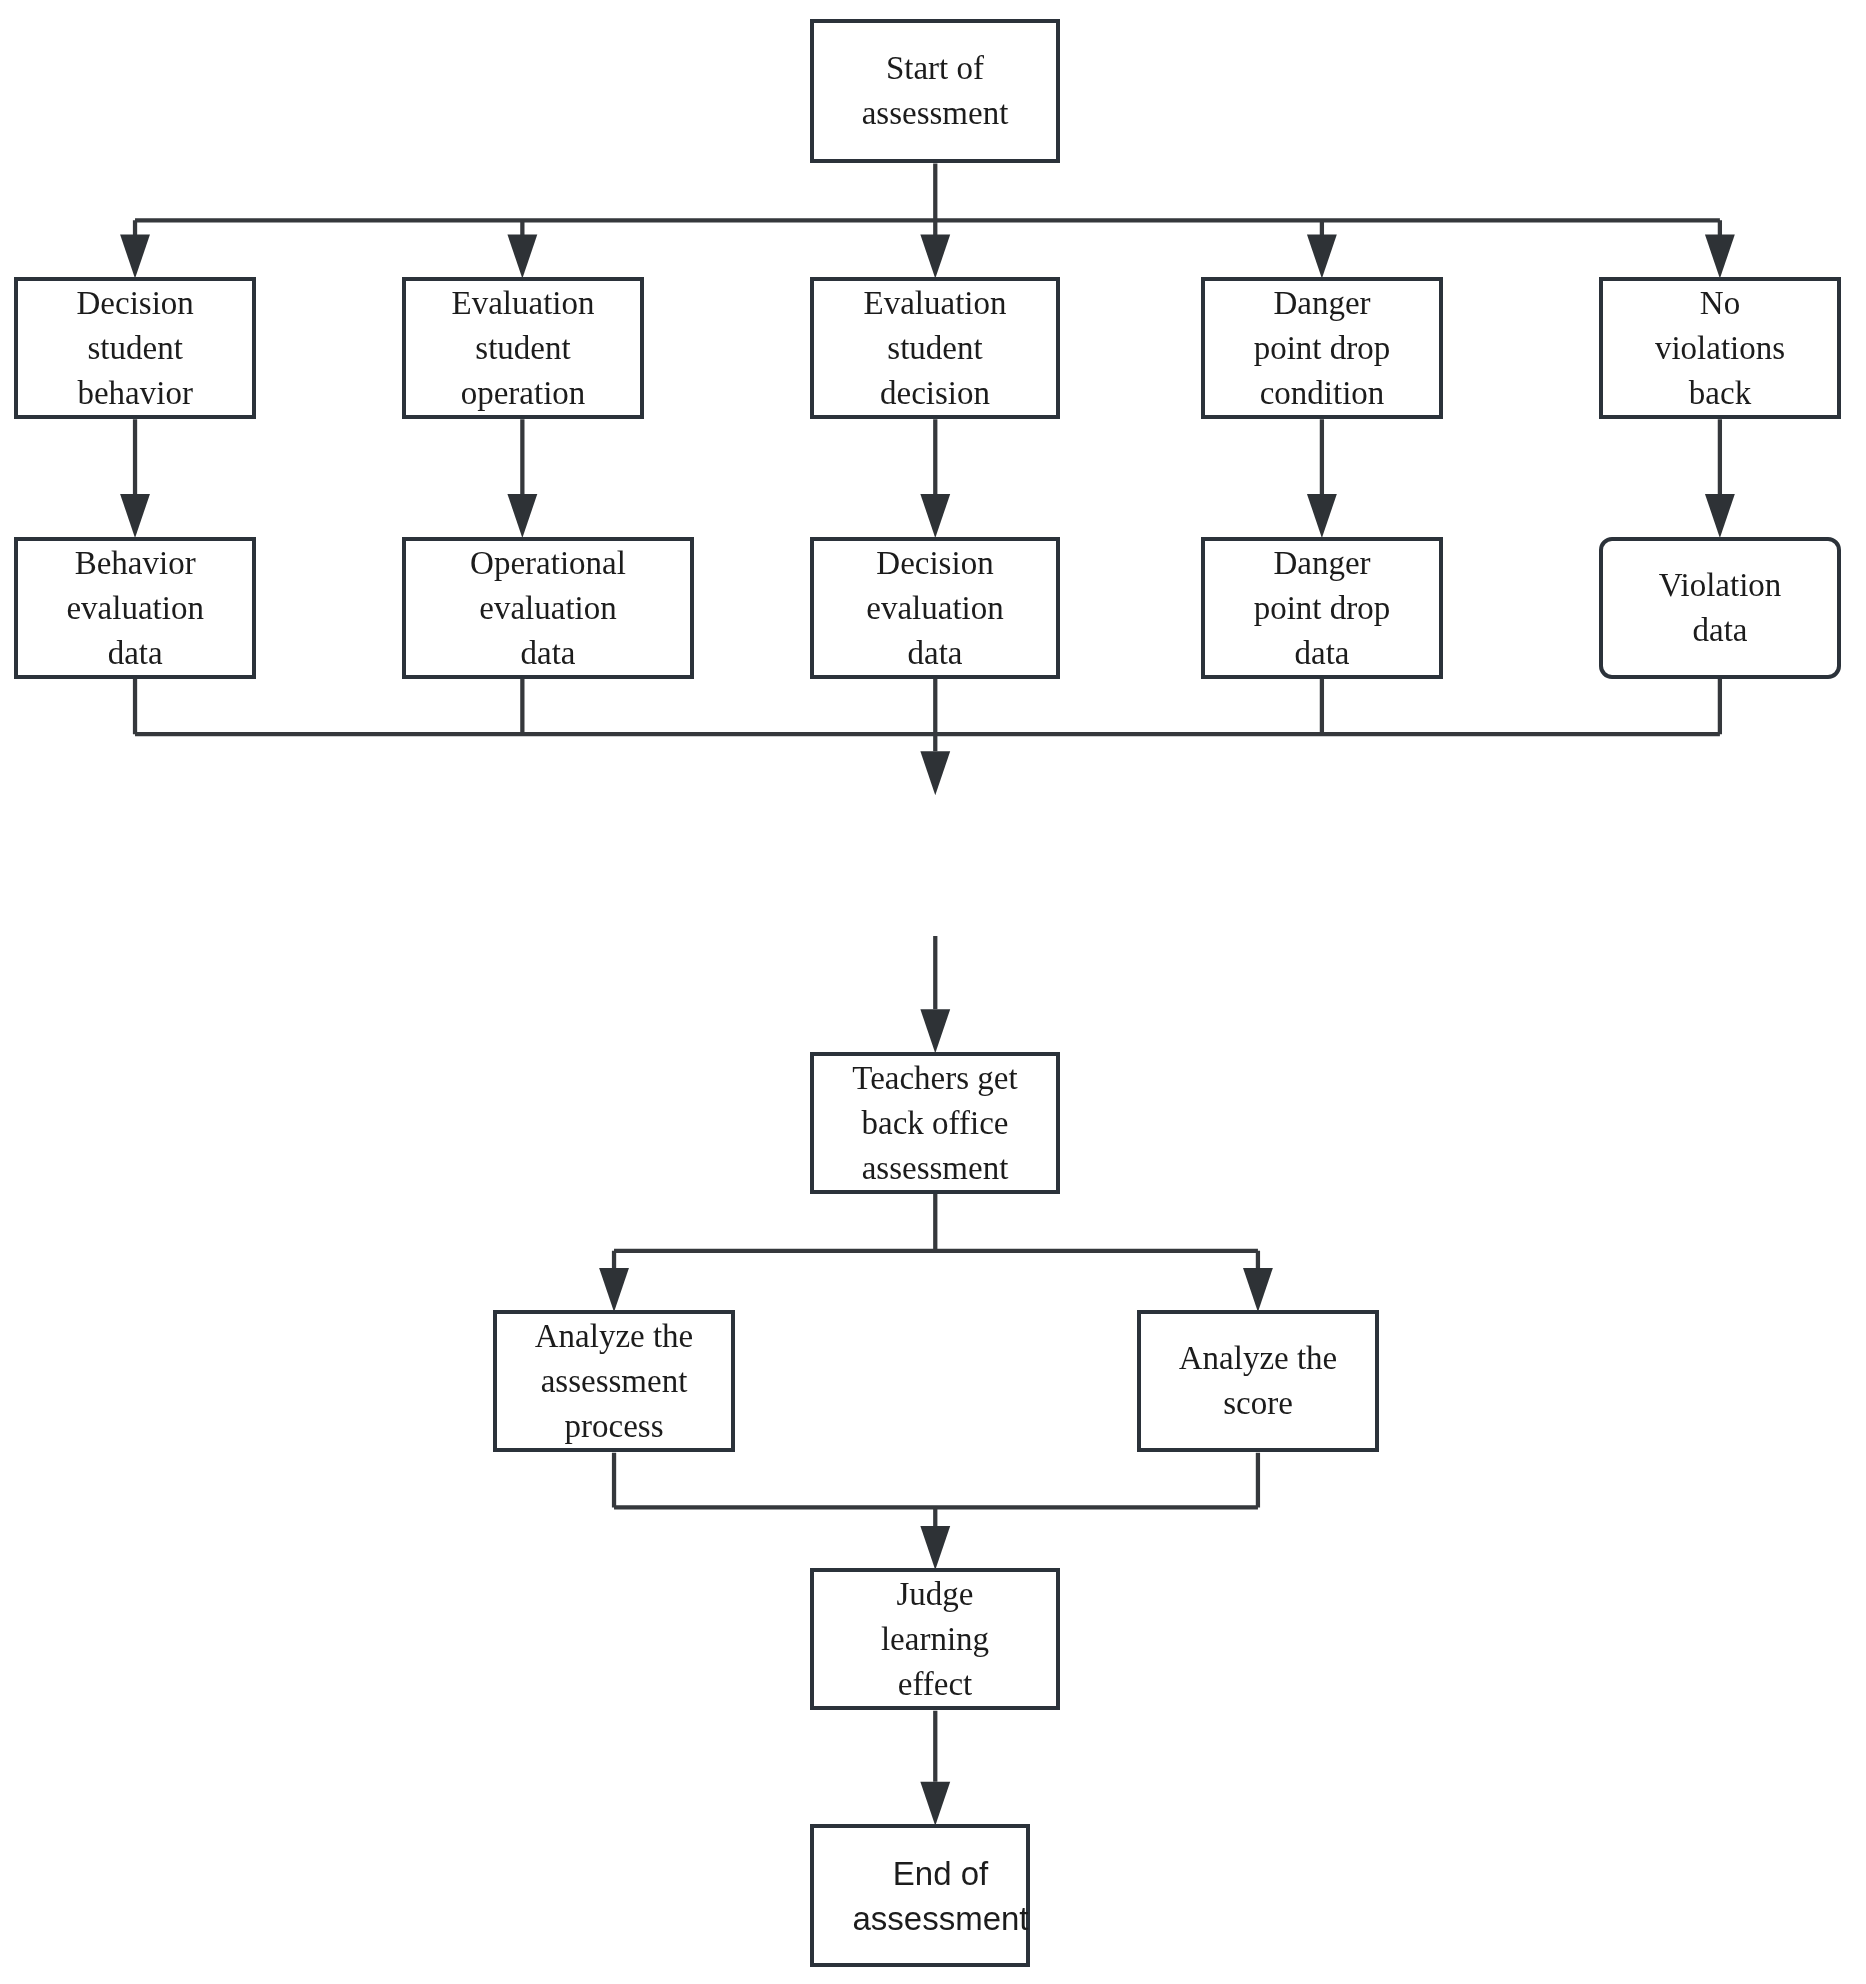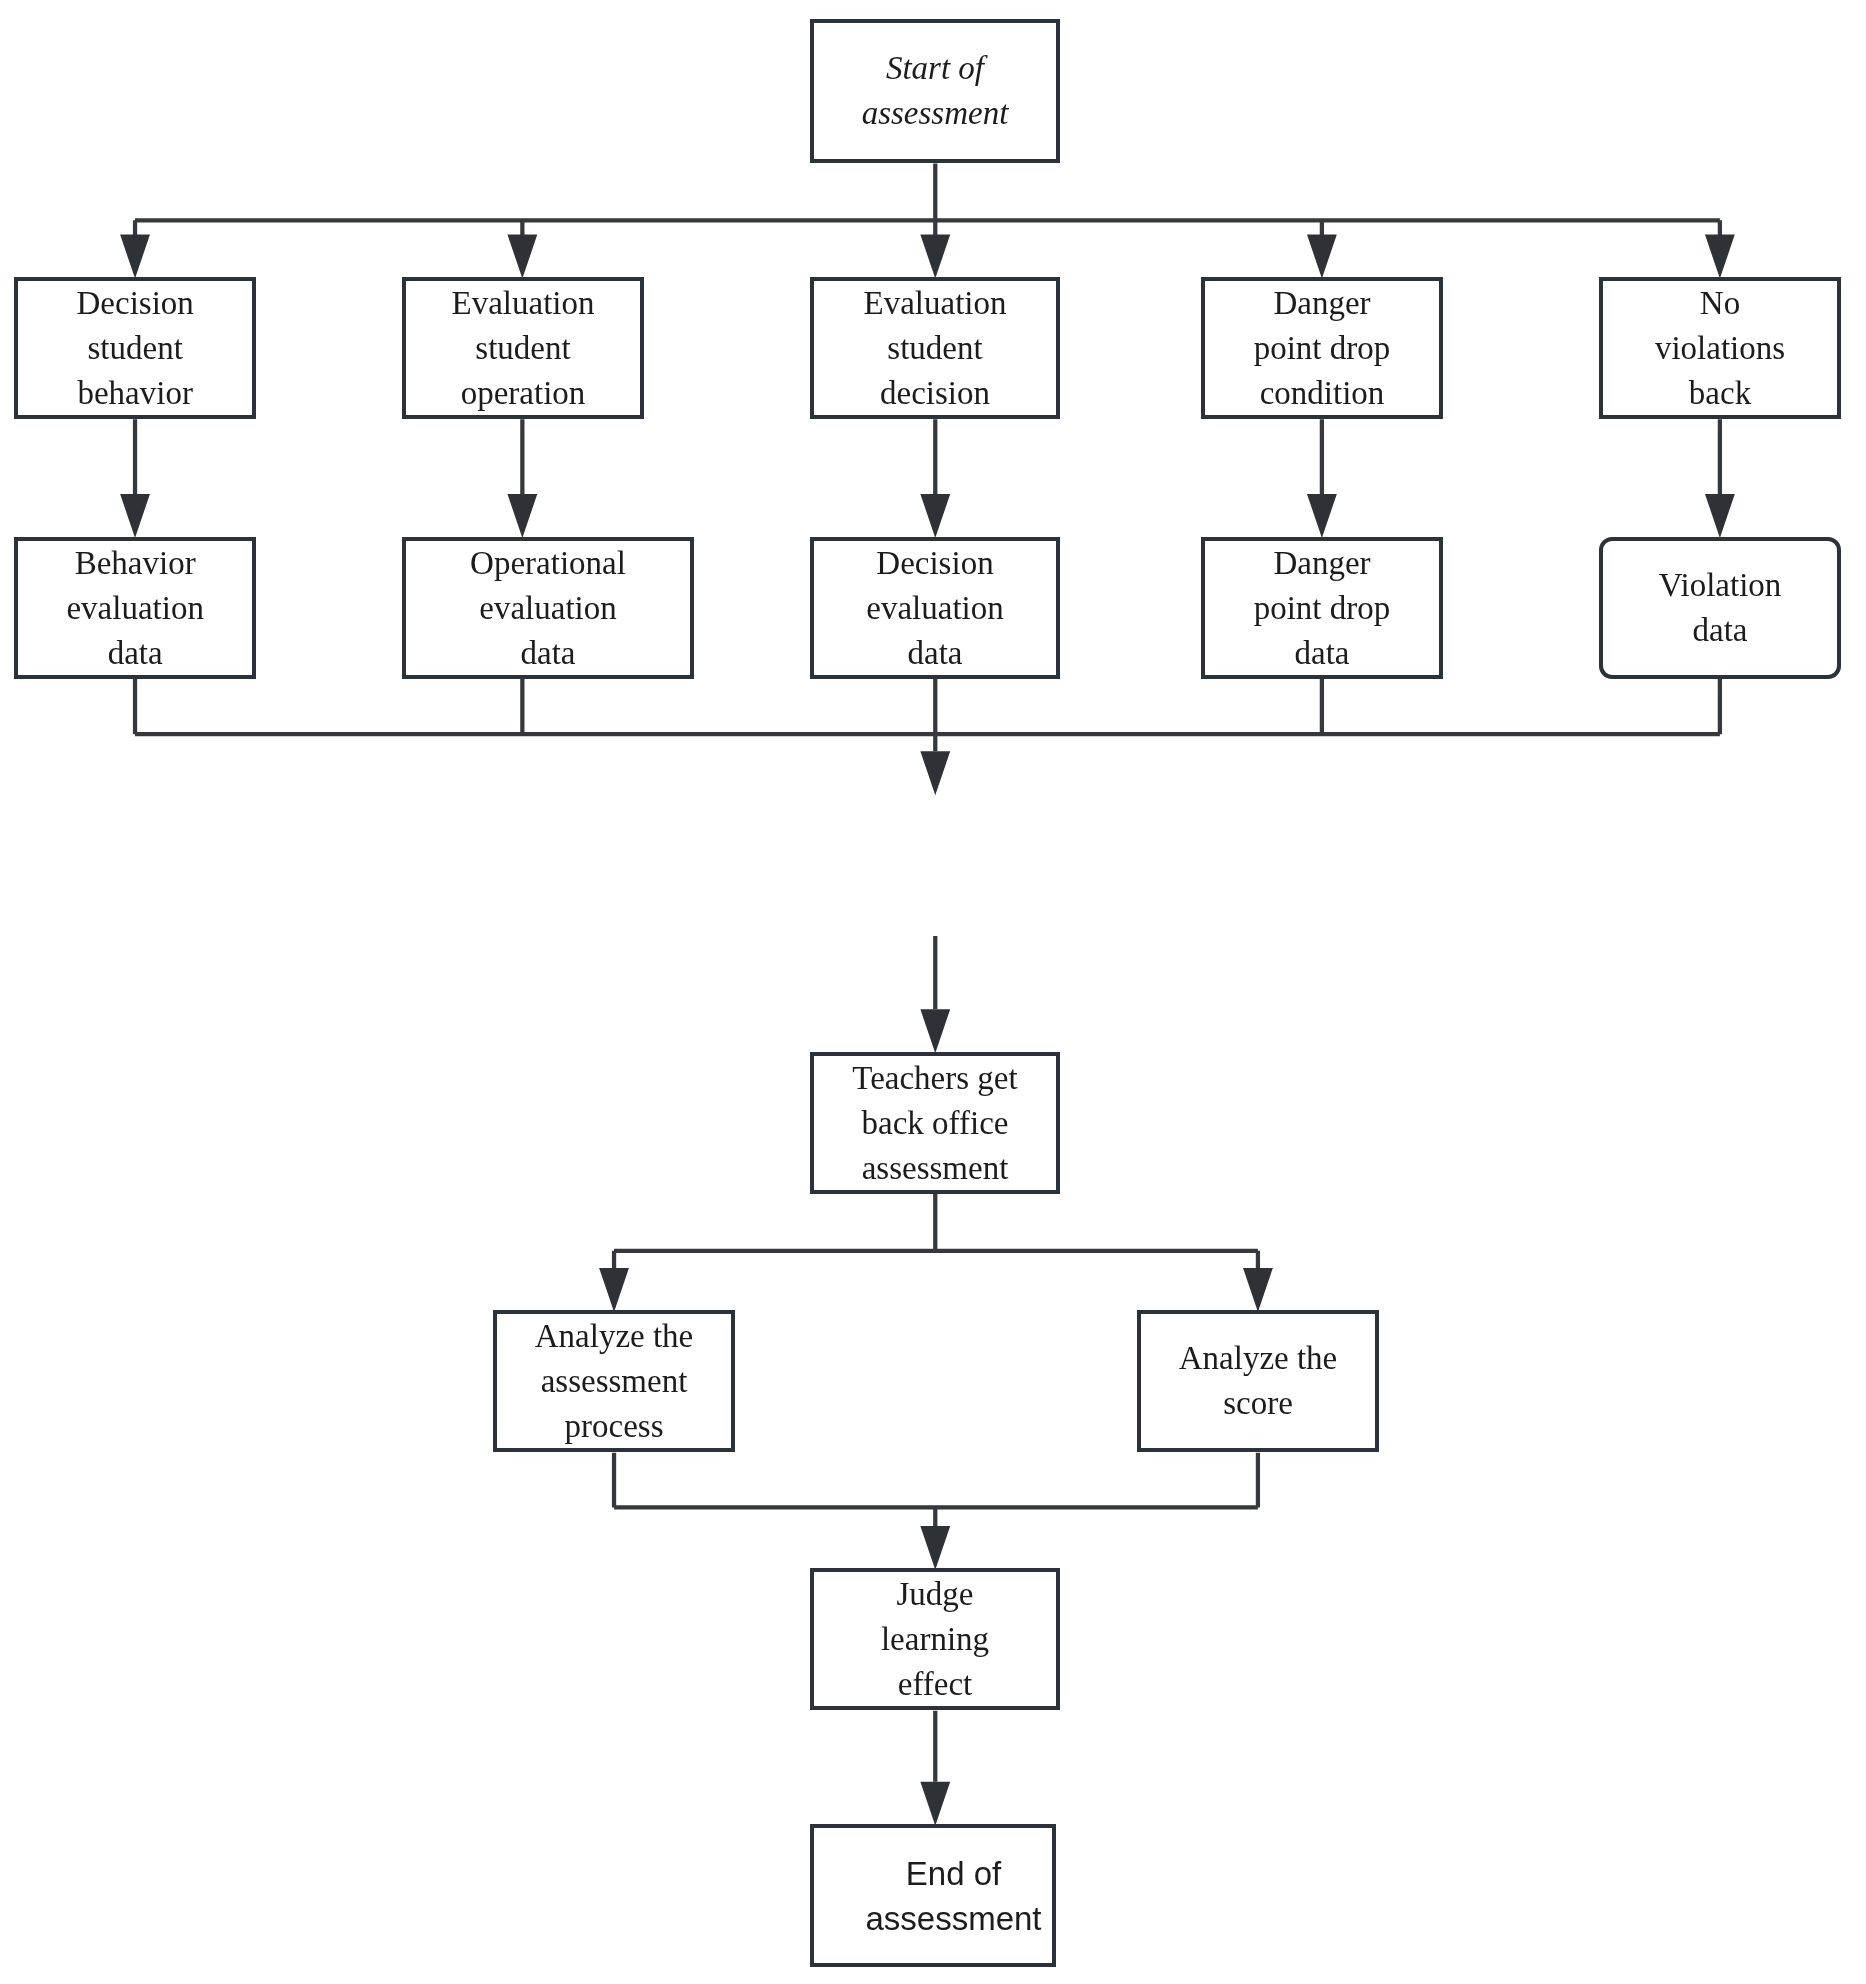--- a/index.html
+++ b/index.html
@@ -20,37 +20,37 @@
     justify-content:center;
     text-align:center;
     border:4.3px solid #2b323a;
     background:#ffffff;
     font-size:33px;
     line-height:45px;
     white-space:pre-line;
   }
   .node.sans{font-family:"Liberation Sans", sans-serif;}
 
-  .n-start            {left:810px; top:19px;   width:250px; height:144px;font-style:italic;}
+  .n-start            {left:810px; top:19px;   width:250px; height:144px;}
   .n-eval-behavior    {left:14.2px;   top:277px;  width:242px; height:142px;}
   .n-eval-operation   {left:402px;  top:277px;  width:242px; height:142px;}
   .n-eval-decision    {left:810px; top:277px;  width:250px; height:142px;}
   .n-danger-condition {left:1201px; top:277px;  width:242px; height:142px;}
   .n-no-violations    {left:1599px; top:277px;  width:242px; height:142px;}
   .n-behavior-data    {left:14.2px;   top:537px;  width:242px; height:142px;}
   .n-operational-data {left:402px;  top:537px;  width:292px; height:142px;text-align:center;}
   .n-decision-data    {left:810px; top:537px;  width:250px; height:142px;}
   .n-danger-data      {left:1201px; top:537px;  width:242px; height:142px;}
   .n-violation-data   {left:1599px; top:537px;  width:242px; height:142px;border-radius:13px;}
   .n-scoring-criteria {left:810px; top:794px; width:250px; height:142px;}
   .n-teachers-stats   {left:810px; top:1052px; width:250px; height:142px;}
   .n-analyze-process  {left:493px;  top:1310px; width:242px; height:142px;}
   .n-analyze-score    {left:1137px; top:1310px; width:242px; height:142px;}
   .n-judge-effect     {left:810px; top:1568px; width:250px; height:142px;}
-  .n-end              {left:810px; top:1824px; width:246px; height:143px;padding-left:41px;}
+  .n-end              {left:810px; top:1824px; width:220px; height:143px;padding-left:41px;}
 </style>
 </head>
 <body>
 
 <div id="canvas">
 
   <svg id="connector-layer" width="1867" height="1985" viewBox="0 0 2627 2793">
     <path fill="none" stroke="#35383c" stroke-width="6" d="M1316 230 V312
              M190 310 H2420
              M190 310 V334  M735 310 V334  M1316 310 V334  M1860 310 V334  M2420 310 V334

